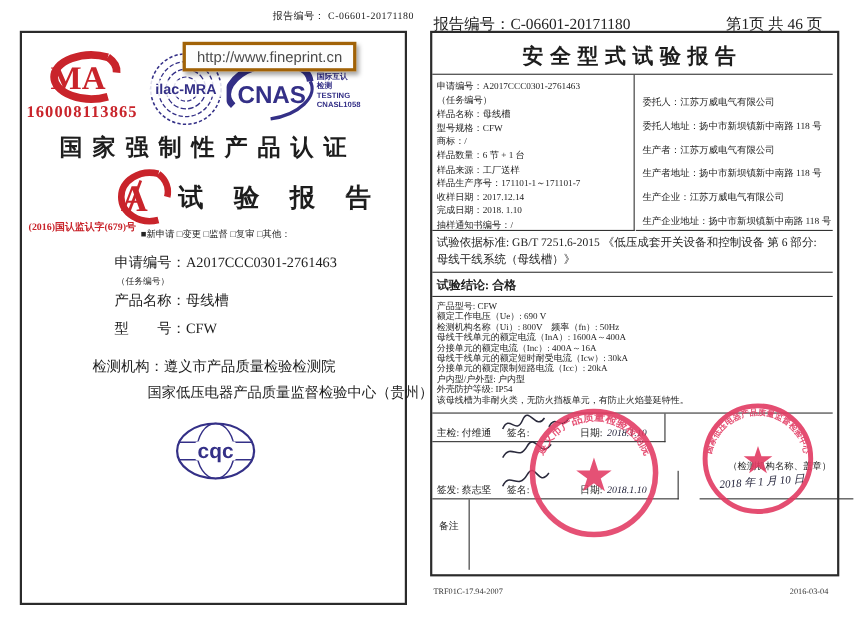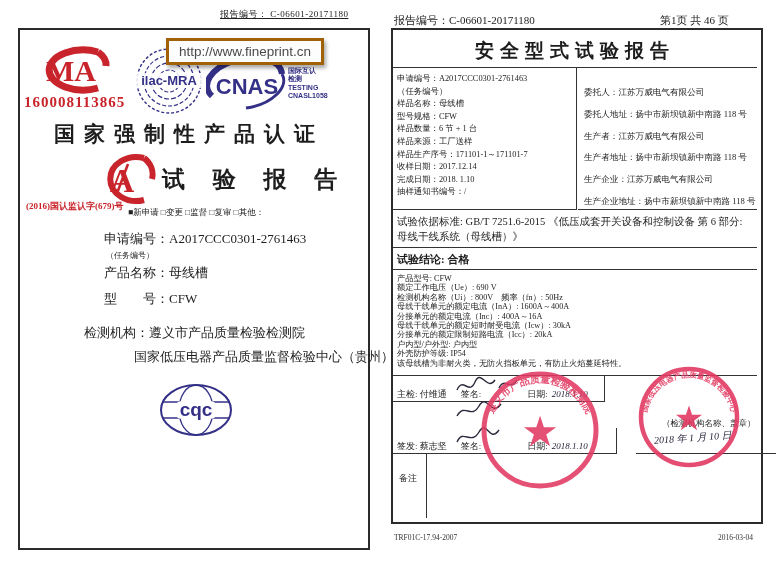--- a/index.html
+++ b/index.html
@@ -15,41 +15,41 @@
              font-family:"Liberation Sans",sans-serif;font-size:13.5px;color:#4a4a4a;
              padding:3px 10px;white-space:nowrap;}
   .big-heading{font-size:21px;letter-spacing:9px;font-weight:600;white-space:nowrap;}
   .report-title{font-size:23px;letter-spacing:11px;font-weight:600;white-space:nowrap;}
   .ccc-note{color:#c9242b;font-size:9px;font-weight:bold;white-space:nowrap;}
   .chk-line{font-size:8.5px;white-space:nowrap;color:#222;}
   .fld{font-size:13px;white-space:nowrap;}
   .fld-small{font-size:8px;}
   
   #right-page{left:391px;top:28px;width:368px;height:492px;border:2px solid #2b2b2b;background:#fff;}
-  .r-hdr{font-size:11px;color:#222;white-space:nowrap;}
+  .r-hdr{font-size:14px;color:#222;white-space:nowrap;}
   .r-title{font-size:19px;font-weight:bold;letter-spacing:6px;white-space:nowrap;}
   .cell{position:absolute;box-sizing:border-box;}
   .bline{border-bottom:1px solid #333;}
   .rline{border-right:1px solid #333;}
   .info-l{font-size:8.4px;line-height:12.6px;white-space:nowrap;}
   .info-r{font-size:8.6px;line-height:21.8px;white-space:nowrap;}
   .std{font-size:10.5px;line-height:15px;}
   .concl{font-size:11px;font-weight:bold;}
   .det{font-size:8.2px;line-height:9.4px;white-space:nowrap;}
   .sgn{font-size:9px;white-space:nowrap;}
   .hand{font-family:"Liberation Serif",serif;font-style:italic;color:#23233a;}
   .footer{font-size:7.5px;color:#333;white-space:nowrap;}
   .stampcap{font-size:8.5px;white-space:nowrap;}
 </style>
 </head>
 <body>
 
 <div id="canvas">
 
-  <div class="abs rep-hdr" style="left:220px;top:8px;text-decoration:underline;">报告编号：  C-06601-20171180</div>
+  <div class="abs rep-hdr" style="left:248px;top:8px;">报告编号：  C-06601-20171180</div>
 
   <div class="abs" id="left-page">
 
     <svg class="abs" style="left:8px;top:14px;" width="86" height="52" viewBox="0 0 86 52">
       <path d="M 70 8 A 34 20 0 1 0 70 44" fill="none" stroke="#c9242b" stroke-width="7"></path>
       <path d="M 70 8 A 34 20 0 0 1 78 22" fill="none" stroke="#c9242b" stroke-width="7"></path>
       <text x="43" y="37" text-anchor="middle" font-size="30" font-weight="bold" fill="#c9242b" font-family="Liberation Serif,serif">MA</text>
     </svg>
     <div class="abs cma-num" style="left:4px;top:64px;">160008113865</div>
 
@@ -116,20 +116,21 @@
 
     <div class="cell bline" style="left:0;top:0;width:364px;height:38px;text-align:center;">
       <div class="r-title" style="margin-top:8px;">安全型式试验报告</div>
     </div>
 
     <div class="cell bline rline" style="left:0;top:38px;width:184px;height:142px;padding:5px 0 0 4px;">
       <div class="info-l">申请编号：A2017CCC0301-2761463</div>
       <div class="info-l">（任务编号）</div>
       <div class="info-l">样品名称：母线槽</div>
       <div class="info-l">型号规格：CFW</div>
+      <div class="info-l">商标：/</div>
       <div class="info-l">样品数量：6 节 + 1 台</div>
       <div class="info-l">样品来源：工厂送样</div>
       <div class="info-l">样品生产序号：171101-1～171101-7</div>
       <div class="info-l">收样日期：2017.12.14</div>
       <div class="info-l">完成日期：2018. 1.10</div>
       <div class="info-l">抽样通知书编号：/</div>
     </div>
     <div class="cell bline" style="left:185px;top:38px;width:179px;height:142px;padding:14px 0 0 6px;">
       <div class="info-r">委托人：江苏万威电气有限公司</div>
       <div class="info-r">委托人地址：扬中市新坝镇新中南路 118 号</div>

